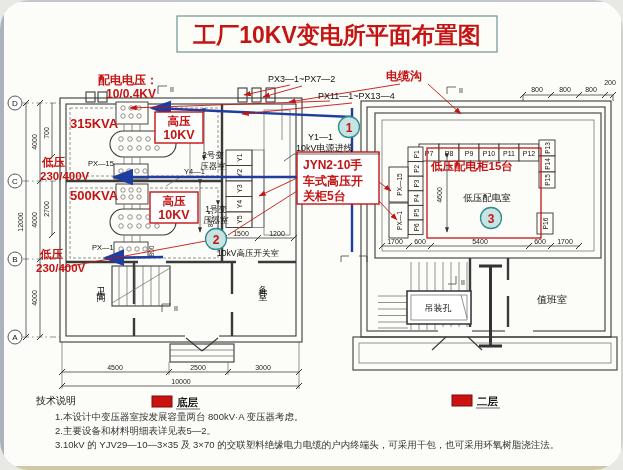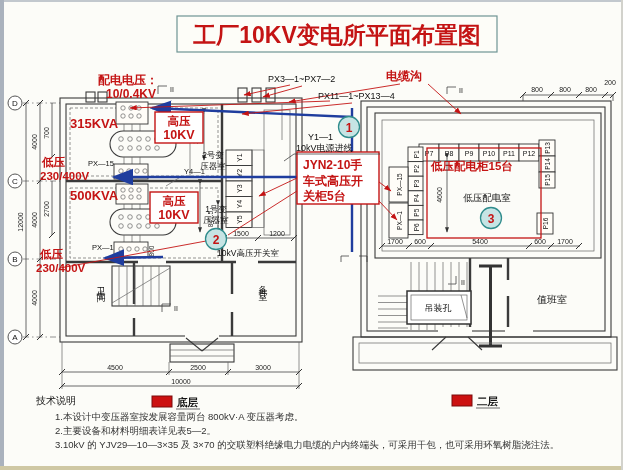--- a/index.html
+++ b/index.html
@@ -1,17 +1,17 @@
 <!DOCTYPE html>
 <html><head>
 <meta charset="utf-8">
 <style>
   html,body{margin:0;padding:0;background:#e8e8e4;}
   .stage{position:relative;width:623px;height:470px;background:#fcfcf8;overflow:hidden;
-         font-family:"Liberation Sans",sans-serif;}
+         font-family:"Liberation Sans",sans-serif;border-radius:29px;}
   .edge-left{position:absolute;left:0;top:0;width:4px;height:470px;background:#aab2bd;}
   .edge-top{position:absolute;left:0;top:0;width:623px;height:2px;background:#c2c8ce;}
   .edge-bottom{position:absolute;left:0;bottom:0;width:623px;height:4px;background:#cfc8a4;}
   .edge-right{position:absolute;right:0;top:0;width:2px;height:470px;background:#d2d2cc;}
   svg text{font-family:"Liberation Sans",sans-serif;}
   .w1{stroke:#3a3a3a;stroke-width:1.1;fill:none}
   .w2{stroke:#3a3a3a;stroke-width:2.4;fill:none}
   .thin{stroke:#666;stroke-width:0.7;fill:none}
   .dim{stroke:#444;stroke-width:0.8;fill:none}
   .tick{stroke:#333;stroke-width:1;}

